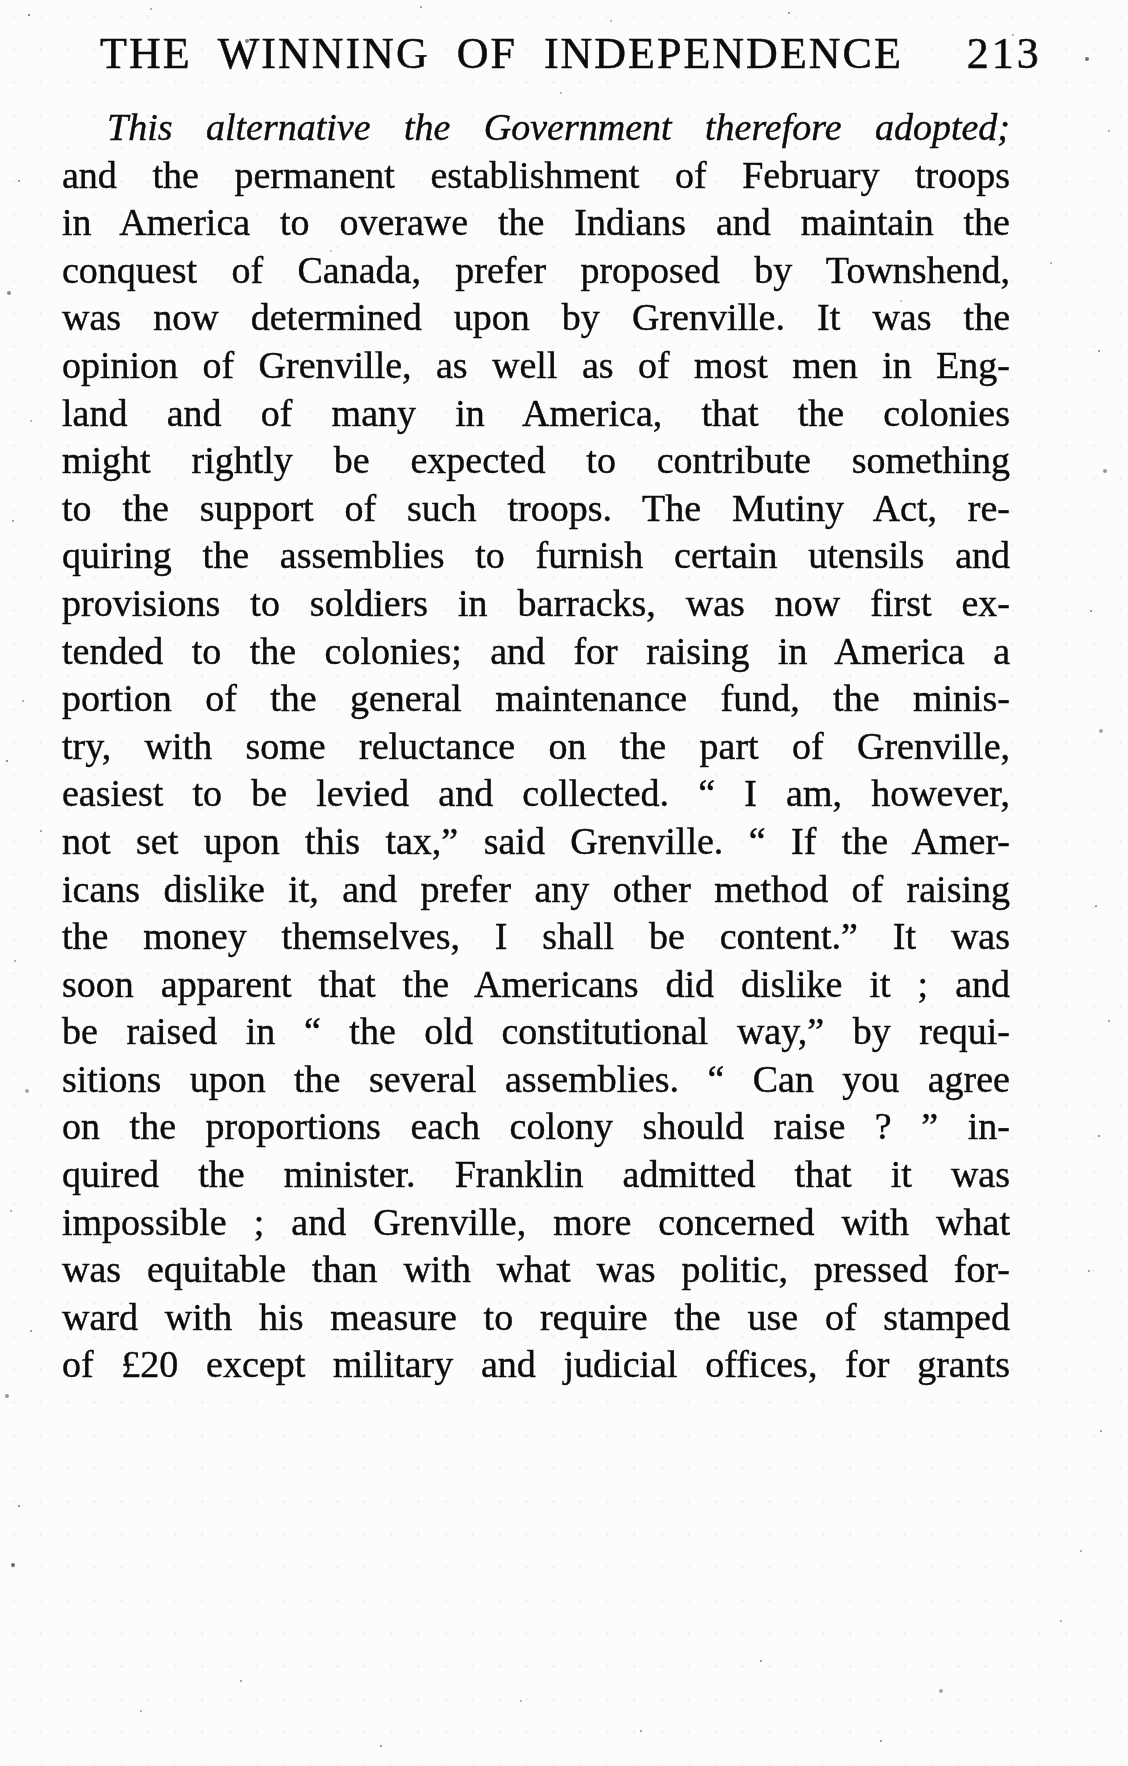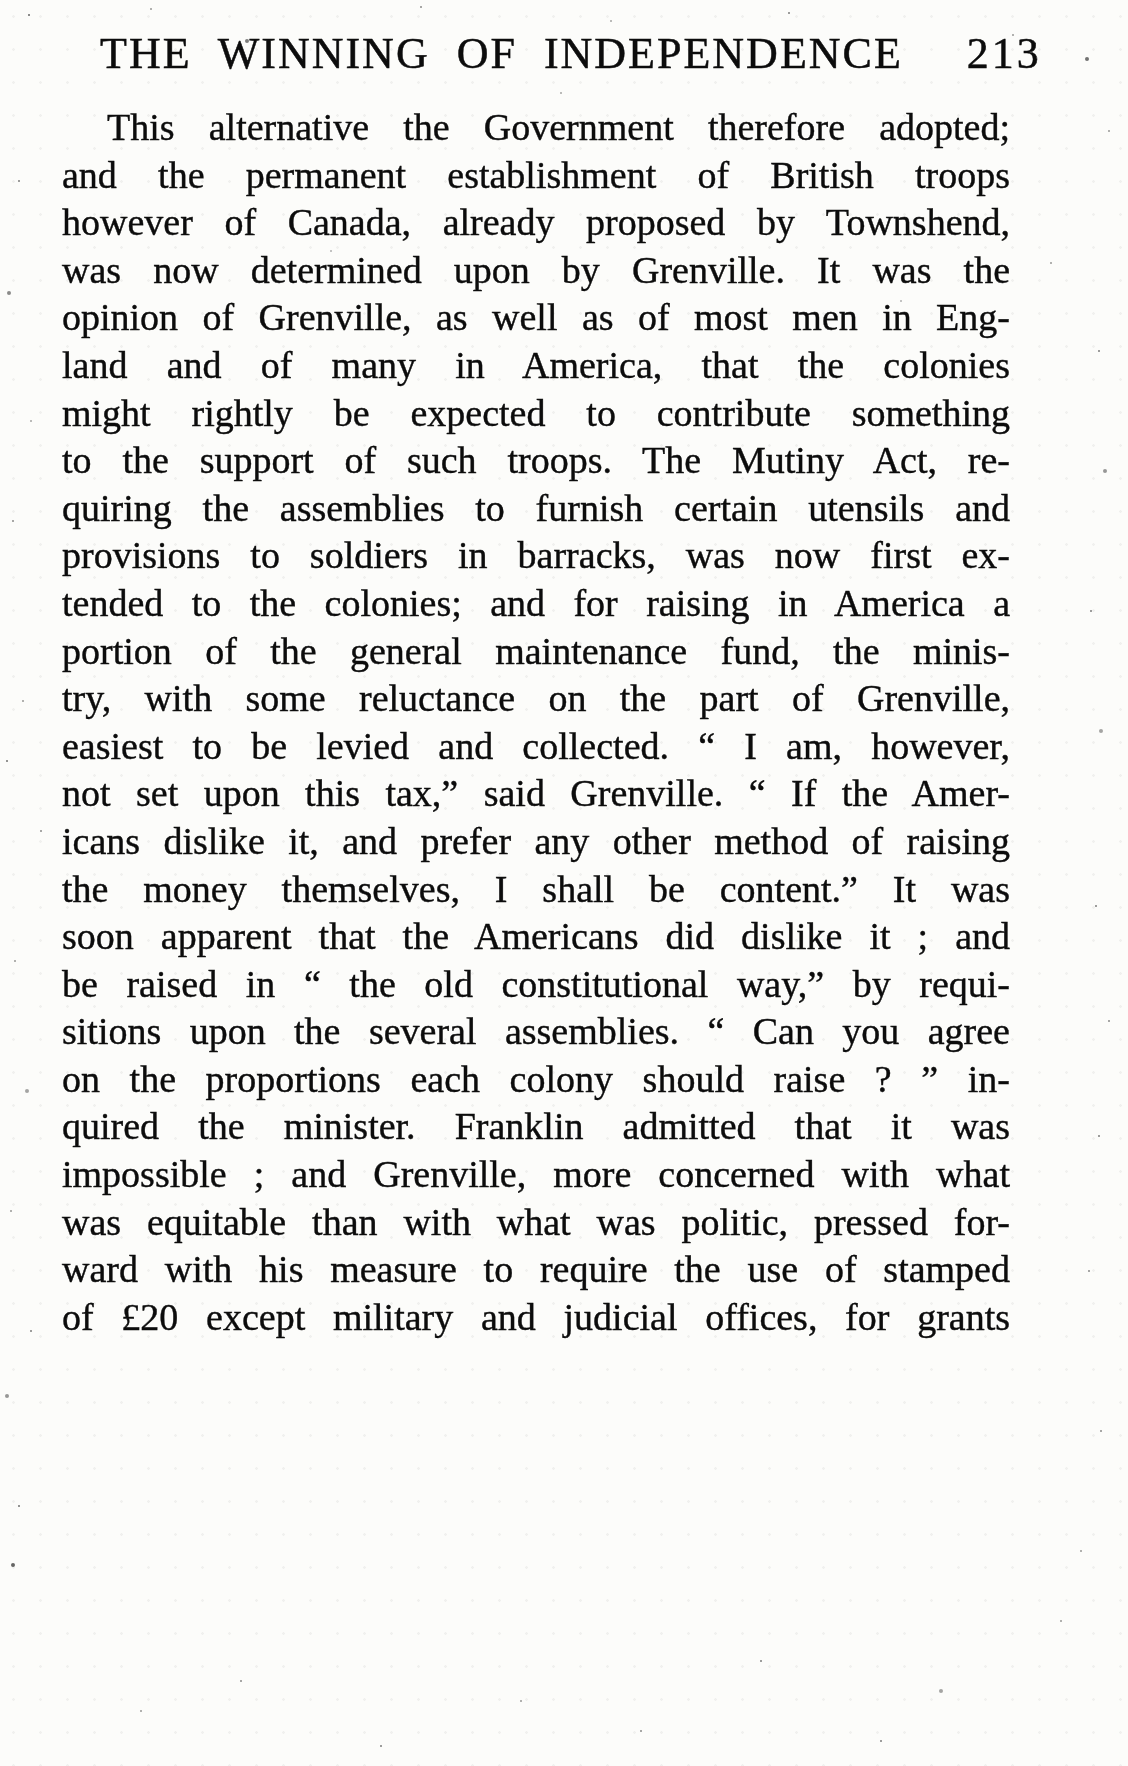--- a/index.html
+++ b/index.html
@@ -52,20 +52,21 @@
   }
   .line {
     text-align: justify;
     text-align-last: justify;
     height: 47.6px;
     overflow: visible;
     white-space: nowrap;
   }
   .line.indent {
     text-indent: 45px;
+    font-style: italic;
   }
   
   .hand-underline {
     position: relative;
   }
   .hand-underline::after {
     content: "";
     position: absolute;
     left: -12px;
     right: -2px;
@@ -135,22 +136,23 @@
 <div class="page">
   <div class="speckles"></div>
 
   <header class="running-header">
     <span class="header-title">THE WINNING OF INDEPENDENCE</span>
     <span class="page-num">213</span>
   </header>
 
   <main class="body-text" id="body-lines">
       <div class="line indent">This alternative the Government therefore adopted;</div>
-      <div class="line">and the permanent establishment of British troops</div>
-      <div class="line">however of Canada, already proposed by Townshend,</div>
+      <div class="line">and the permanent establishment of February troops</div>
+      <div class="line">in America to overawe the Indians and maintain the</div>
+      <div class="line">conquest of Canada, prefer proposed by Townshend,</div>
       <div class="line">was now determined upon by Grenville.  It was the</div>
       <div class="line">opinion of Grenville, as well as of most men in Eng-</div>
       <div class="line">land and of many in America, that the colonies</div>
       <div class="line">might rightly be expected to contribute something</div>
       <div class="line">to the support of such troops.  The Mutiny Act, re-</div>
       <div class="line">quiring the assemblies to furnish certain utensils and</div>
       <div class="line">provisions to soldiers in barracks, was now first ex-</div>
       <div class="line">tended to the colonies; and for raising in America a</div>
       <div class="line">portion of the general maintenance fund, the minis-</div>
       <div class="line">try, with some reluctance on the part of Grenville,</div>

